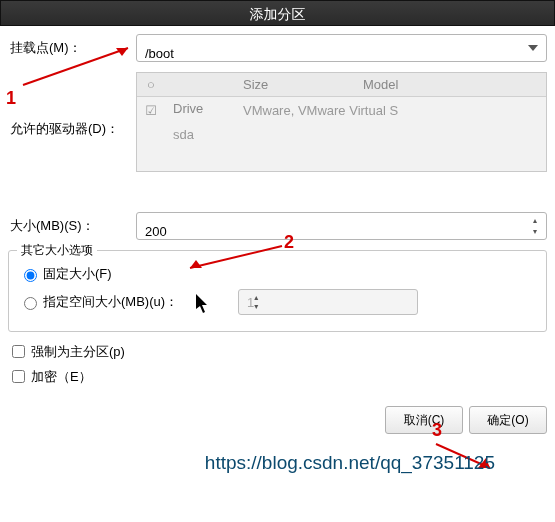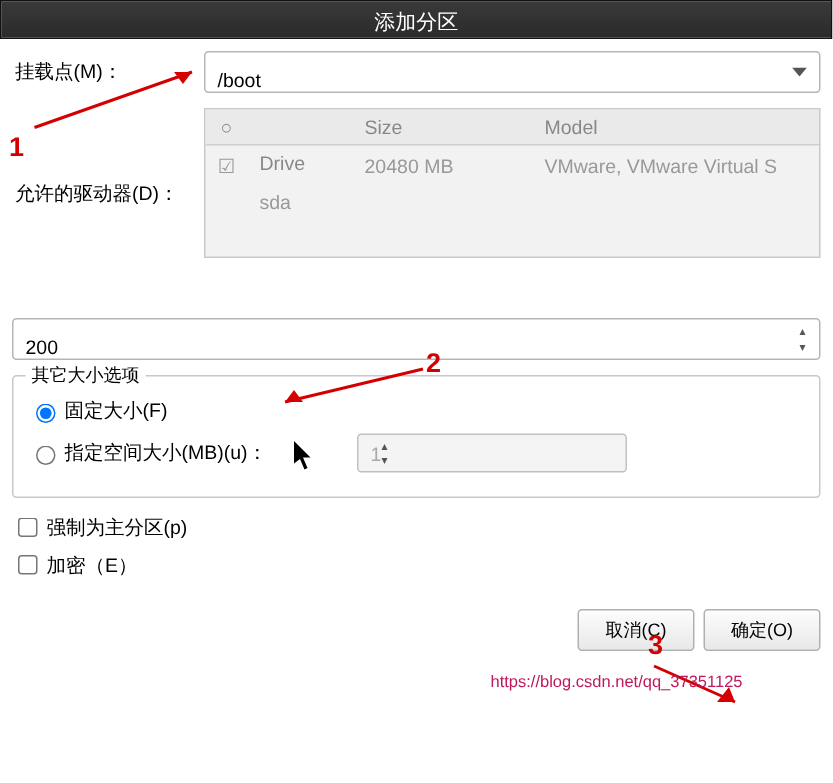--- a/index.html
+++ b/index.html
@@ -139,23 +139,23 @@
     border-radius: 3px;
     background: linear-gradient(#fdfdfd,#e8e8e8);
     display:flex; align-items:center; justify-content:center;
     font-size: 12px;
   }
   
   .ann { position:absolute; color:#d40000; font-size:18px; font-weight:bold; pointer-events:none;}
   .arrow { position:absolute; pointer-events:none; }
   .watermark {
     position:absolute;
-    right: 60px; bottom: 61px;
-    color: #be185d;
-    font-size: 11px;
+    right: 60px; bottom: 48px;
+    color: #0c4a6e;
+    font-size: 19px;
   }
   .cursor {
     position:absolute;
     width: 14px; height: 20px;
     pointer-events:none;
   }
 </style>
 </head>
 <body>
 
@@ -186,30 +186,30 @@
       <div class="drive-table drive-wrap">
         <div class="drive-head">
           <div class="col-chk">○</div>
           <div class="col-drv">Drive</div>
           <div class="col-size">Size</div>
           <div class="col-model">Model</div>
         </div>
         <div class="drive-row">
           <div class="col-chk">☑</div>
           <div class="col-drv">sda</div>
-          <div class="col-size">20480 MB</div>
           <div class="col-model">VMware, VMware Virtual S</div>
         </div>
       </div>
     </div>
   </div>
 
   <div style="height:30px"></div>
 
   <div class="row">
+    <div class="label-col">大小(MB)(S)：</div>
     <div class="field-col">
       <div class="spin">
         <span>200</span>
         <span class="updown">
           <span class="ar">▴</span>
             <span class="ar">▾</span>
         </span>
       </div>
     </div>
   </div>

